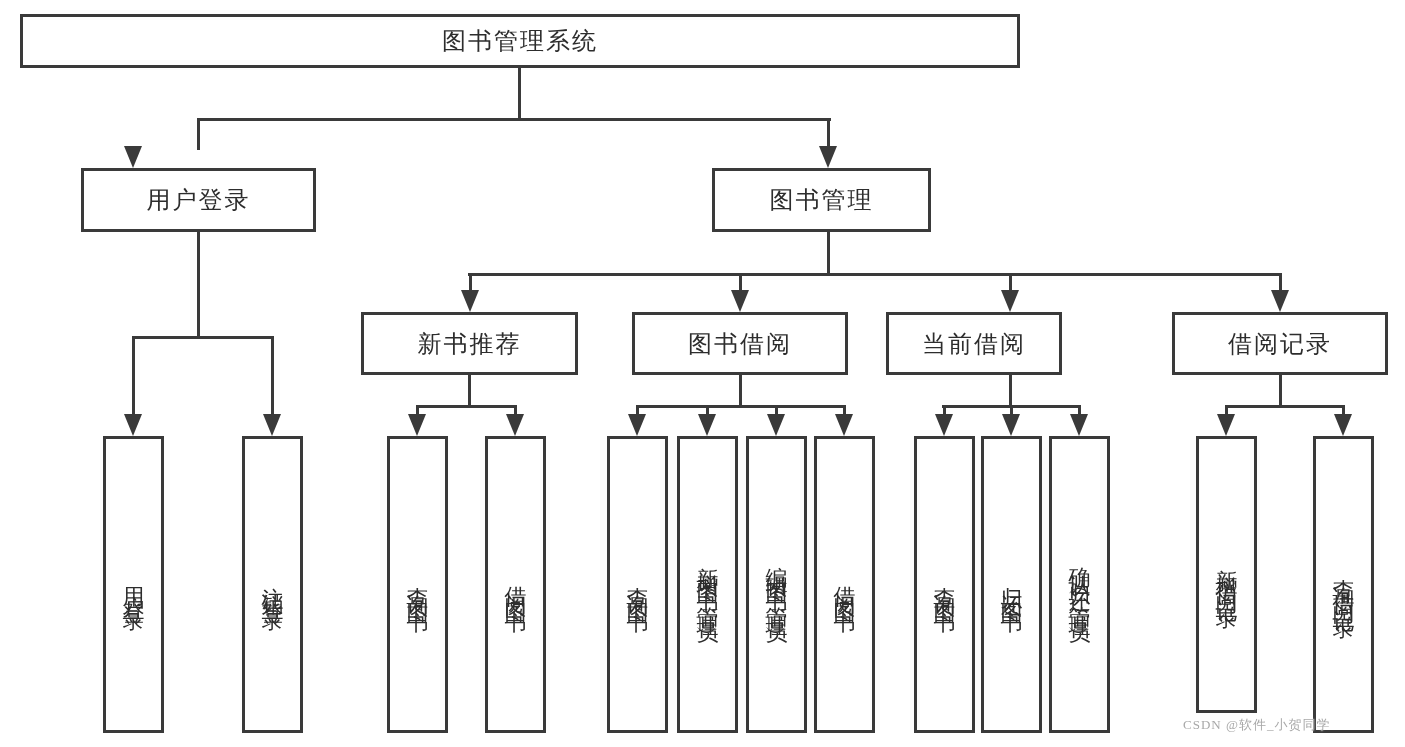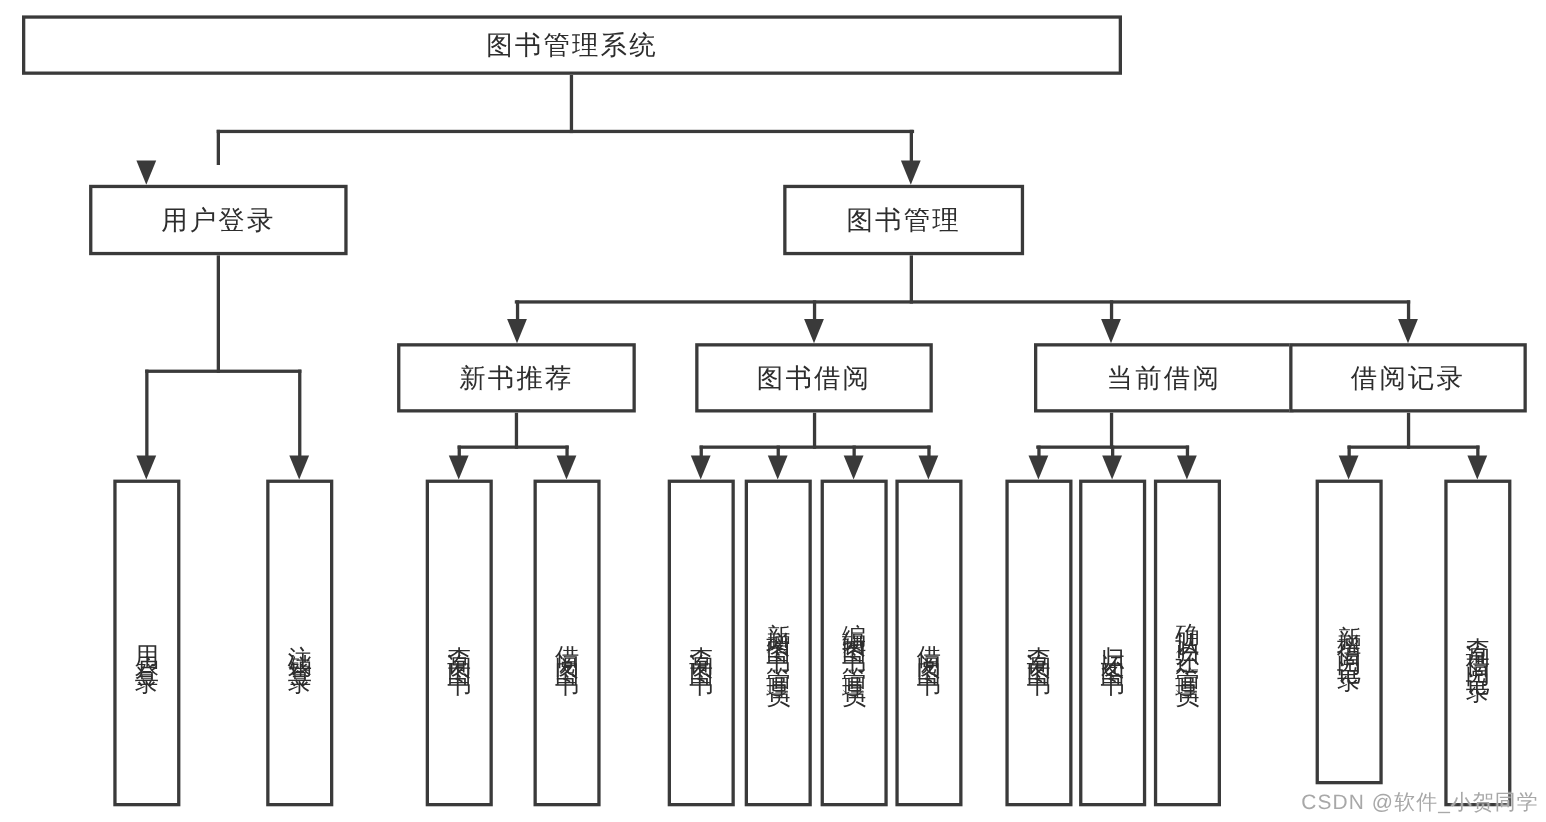--- a/index.html
+++ b/index.html
@@ -1,20 +1,20 @@
 <!DOCTYPE html>
 <html><head>
 <meta charset="utf-8">
 <style>
   html,body{margin:0;padding:0;background:#ffffff;}
   #canvas{
     position:relative;
     width:1405px;height:747px;
     background:#ffffff;
-    font-family:Liberation Sans, sans-serif;
+    font-family:Liberation Serif, serif;
     overflow:hidden;
   }
   .node{
     position:absolute;
     box-sizing:border-box;
     background:#ffffff;
     border:3px solid #3a3a3a;
     display:flex;
     align-items:center;
     justify-content:center;
@@ -43,21 +43,21 @@
     position:absolute;
     width:0;height:0;
     border-left:9px solid transparent;
     border-right:9px solid transparent;
     border-top:22px solid #3a3a3a;
     z-index:1;
   }
   .watermark{
     position:absolute;
     left:1183px;top:716px;
-    font-size:19px;
+    font-size:13px;
     color:#a8a8a8;
     letter-spacing:1px;
     text-shadow:0 0 2px #ffffff;
     z-index:3;
     white-space:nowrap;
   }
 </style>
 </head>
 <body>
 
@@ -88,21 +88,21 @@
   <div class="vline" style="left:739px;top:273px;height:20px"></div>
   <div class="vline" style="left:1009px;top:273px;height:20px"></div>
   <div class="vline" style="left:1279px;top:273px;height:20px"></div>
   <div class="arrow" style="left:461px;top:290px"></div>
   <div class="arrow" style="left:731px;top:290px"></div>
   <div class="arrow" style="left:1001px;top:290px"></div>
   <div class="arrow" style="left:1271px;top:290px"></div>
 
   <div class="node" style="left:361px;top:312px;width:217px;height:63px">新书推荐</div>
   <div class="node" style="left:632px;top:312px;width:216px;height:63px">图书借阅</div>
-  <div class="node" style="left:940px;top:312px;width:236px;height:63px">当前借阅</div>
+  <div class="node" style="left:886px;top:312px;width:176px;height:63px">当前借阅</div>
   <div class="node" style="left:1172px;top:312px;width:216px;height:63px">借阅记录</div>
 
   <div class="vline" style="left:468px;top:375px;height:33px"></div>
   <div class="hline" style="left:416px;top:405px;width:101px"></div>
   <div class="vline" style="left:416px;top:405px;height:14px"></div>
   <div class="vline" style="left:514px;top:405px;height:14px"></div>
   <div class="arrow" style="left:408px;top:414px"></div>
   <div class="arrow" style="left:506px;top:414px"></div>
 
   <div class="vline" style="left:739px;top:375px;height:33px"></div>

